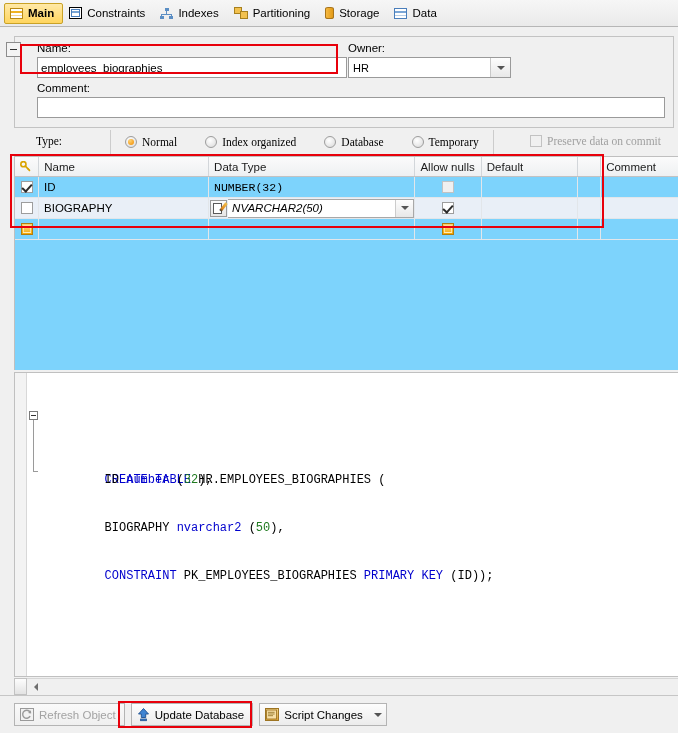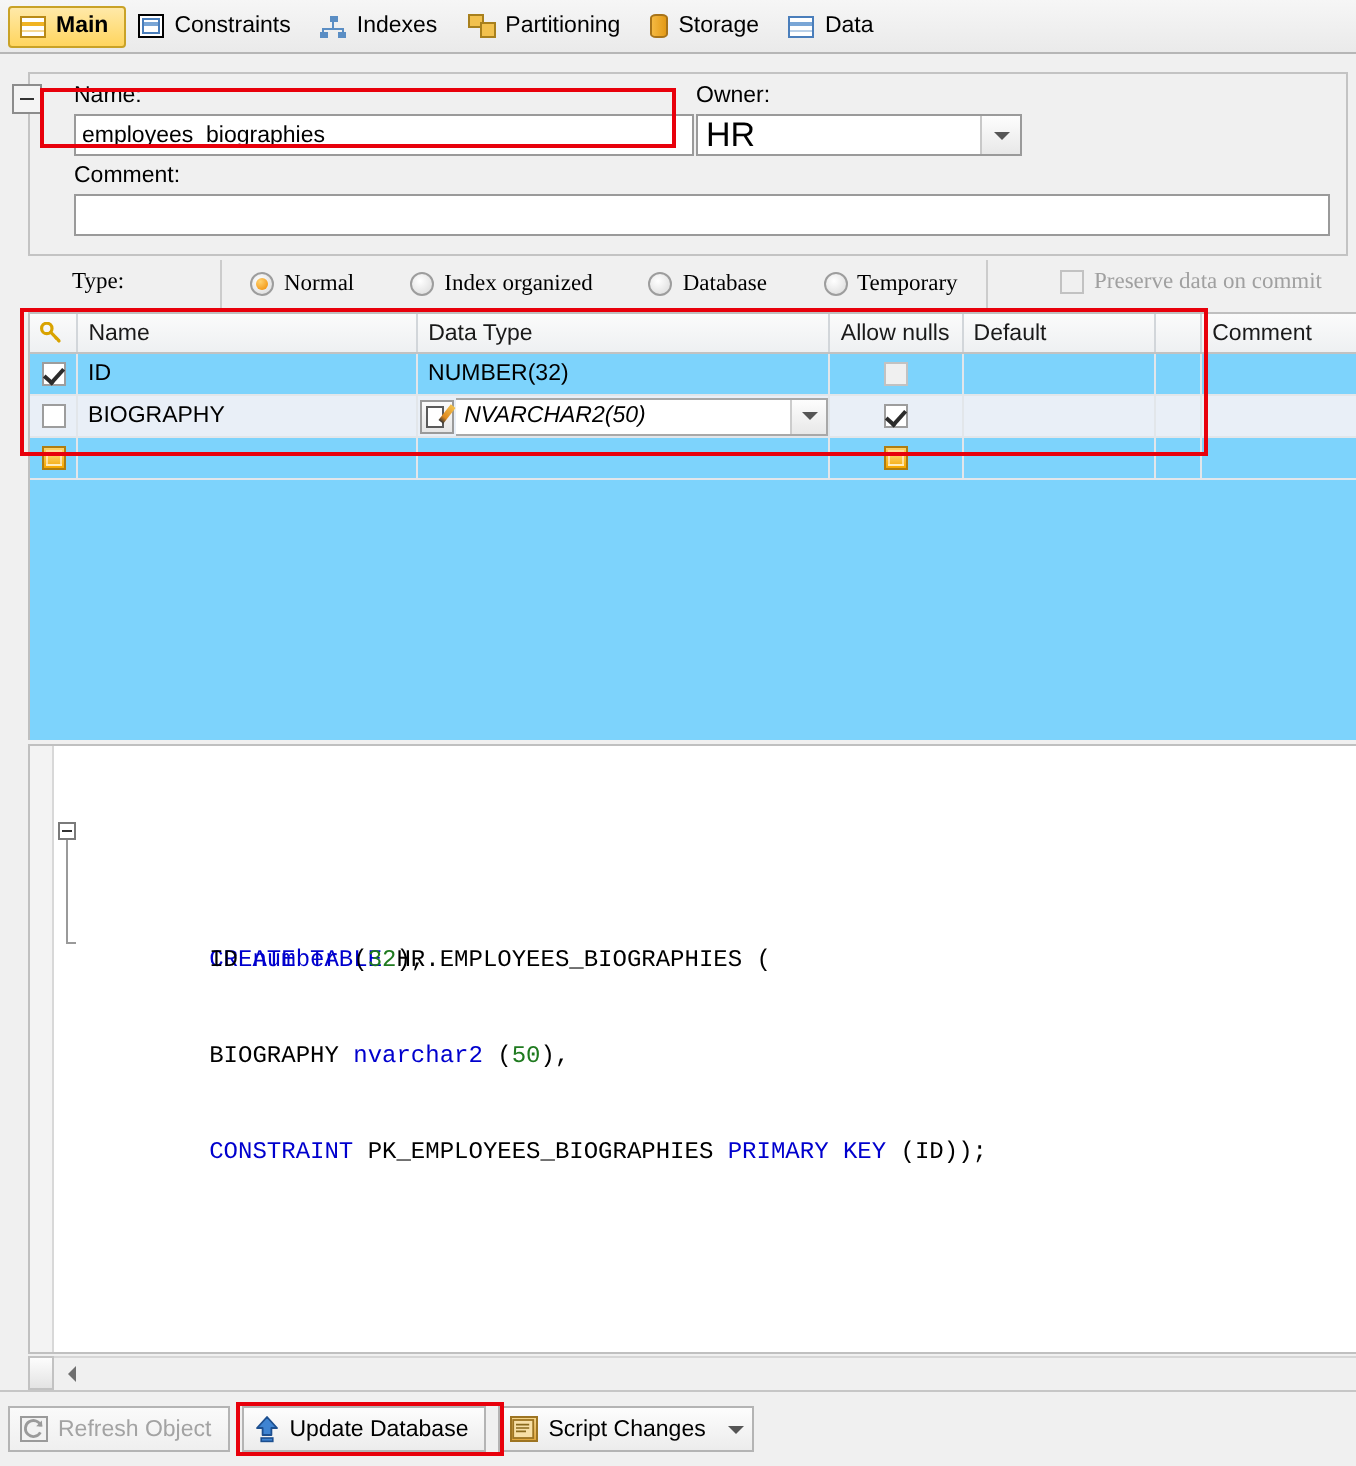--- a/index.html
+++ b/index.html
@@ -157,21 +157,21 @@
     height: 21px;
     background: #ffffff;
     border: 1px solid #9a9a9a;
     box-sizing: border-box;
     display: flex;
     align-items: center;
   }
   .combo .val {
     flex: 1;
     padding-left: 4px;
-    font-size: 17px;
+    font-size: 11px;
   }
   .combo .arrowbox {
     width: 19px;
     height: 19px;
     background: linear-gradient(to bottom,#fdfdfd,#e8e8e8);
     border-left: 1px solid #c8c8c8;
     display:flex; align-items:center; justify-content:center;
   }
   .caret-down {
     width: 0; height: 0;
@@ -432,21 +432,21 @@
   }
 
   
   .bottombar {
     position: absolute;
     left: 0; right: 0; bottom: 0; height: 38px;
     background: #f0f0f0;
     border-top: 1px solid #c6c6c6;
     display: flex;
     align-items: center;
-    padding-left: 4px;
+    padding-left: 14px;
     gap: 6px;
     box-sizing: border-box;
   }
   .tbtn {
     height: 23px;
     background: linear-gradient(to bottom, #fdfdfd 0%, #ececec 100%);
     border: 1px solid #b4b4b4;
     box-sizing: border-box;
     display: flex; align-items: center;
     gap: 5px;
@@ -602,21 +602,21 @@
       <div class="gh" style="width:100px;">Default</div>
       <div class="gh" style="width:24px;"></div>
       <div class="gh" style="width:80px; border-right:none;">Comment</div>
     </div>
 
     <div class="grid-row">
       <div class="gc center" style="width:25px;">
         <span class="chk checked"></span>
       </div>
       <div class="gc" style="width:177px;">ID</div>
-      <div class="gc" style="width:215px;">NUMBER(32)</div>
+      <div class="gc" style="width:215px;font-family:Liberation Mono, monospace;">NUMBER(32)</div>
       <div class="gc center" style="width:69px;">
         <span class="chk disabled"></span>
       </div>
       <div class="gc" style="width:100px;"></div>
       <div class="gc" style="width:24px;"></div>
       <div class="gc" style="width:80px; border-right:none;"></div>
     </div>
 
     <div class="grid-row alt">
       <div class="gc center" style="width:25px;">

